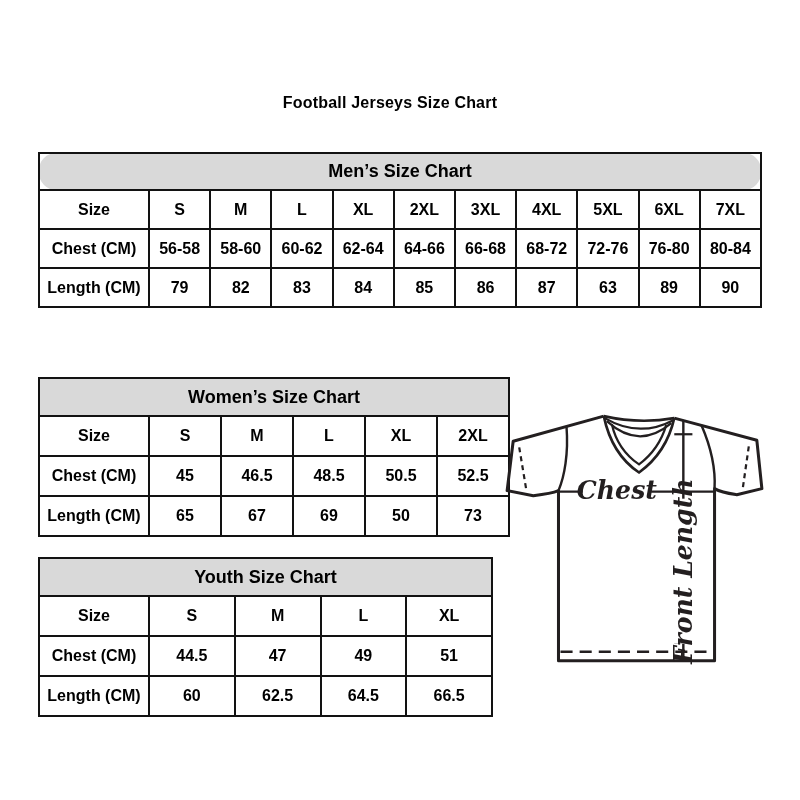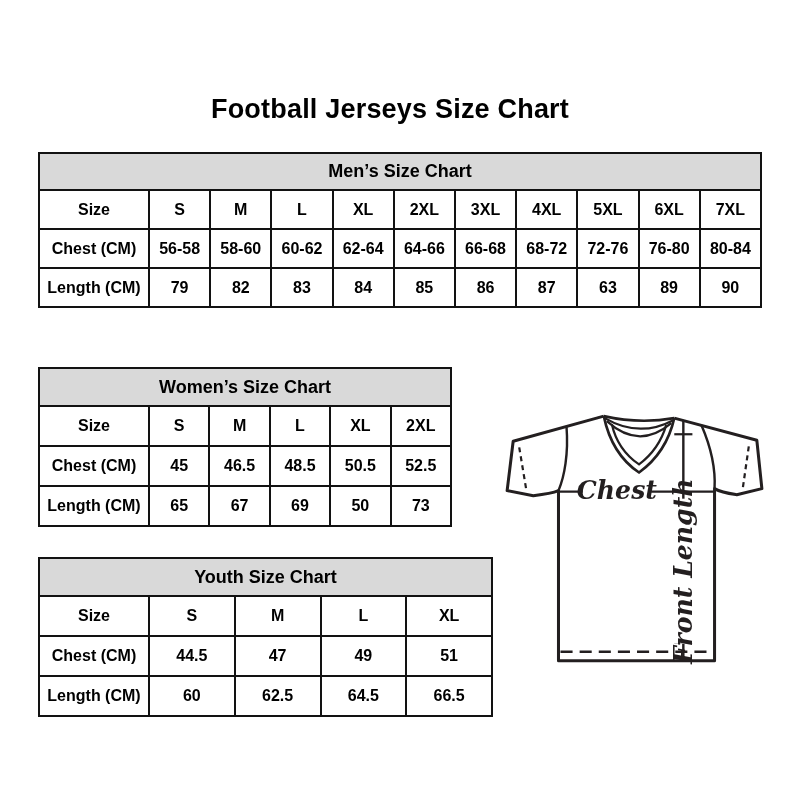--- a/index.html
+++ b/index.html
@@ -1,27 +1,27 @@
 <!DOCTYPE html>
 <html><head>
 <meta charset="utf-8">
 <style>
   html,body{margin:0;padding:0;background:#ffffff;}
   #page{position:relative;width:800px;height:800px;background:#ffffff;overflow:hidden;
         font-family:"Liberation Sans", sans-serif;color:#000;}
   #main-title{position:absolute;left:0;top:94px;width:780px;text-align:center;
-        font-size:27px;font-weight:bold;letter-spacing:0.2px;}
+        font-size:16px;font-weight:bold;letter-spacing:0.2px;}
   .size-table{position:absolute;border-collapse:collapse;table-layout:fixed;}
   .size-table td{border:2px solid #121212;text-align:center;vertical-align:middle;
         font-weight:bold;font-size:16px;padding:0;background:#fff;overflow:hidden;}
   .size-table td.table-header{background:#d9d9d9;font-size:18px;}
   #men-table{left:38px;top:152px;width:724px;}
-  #men-table td{height:37px;}
+  #men-table td{height:37px;border-radius:17px;}
   #men-table td.table-header{height:35px;}
-  #women-table{left:38px;top:367px;width:414px;}
+  #women-table{left:38px;top:377px;width:472px;}
   #women-table td{height:38px;}
   #women-table td.table-header{height:36px;}
   #youth-table{left:38px;top:545px;width:455px;margin-top:12px;}
   #youth-table td{height:38px;}
   #youth-table td.table-header{height:36px;}
   #jersey-box{position:absolute;left:488px;top:398px;width:292px;height:292px;}
   .jersey-label{font-family:"DejaVu Serif","Liberation Serif",serif;
         font-weight:bold;font-style:italic;fill:#231f20;}
 </style>
 </head>

